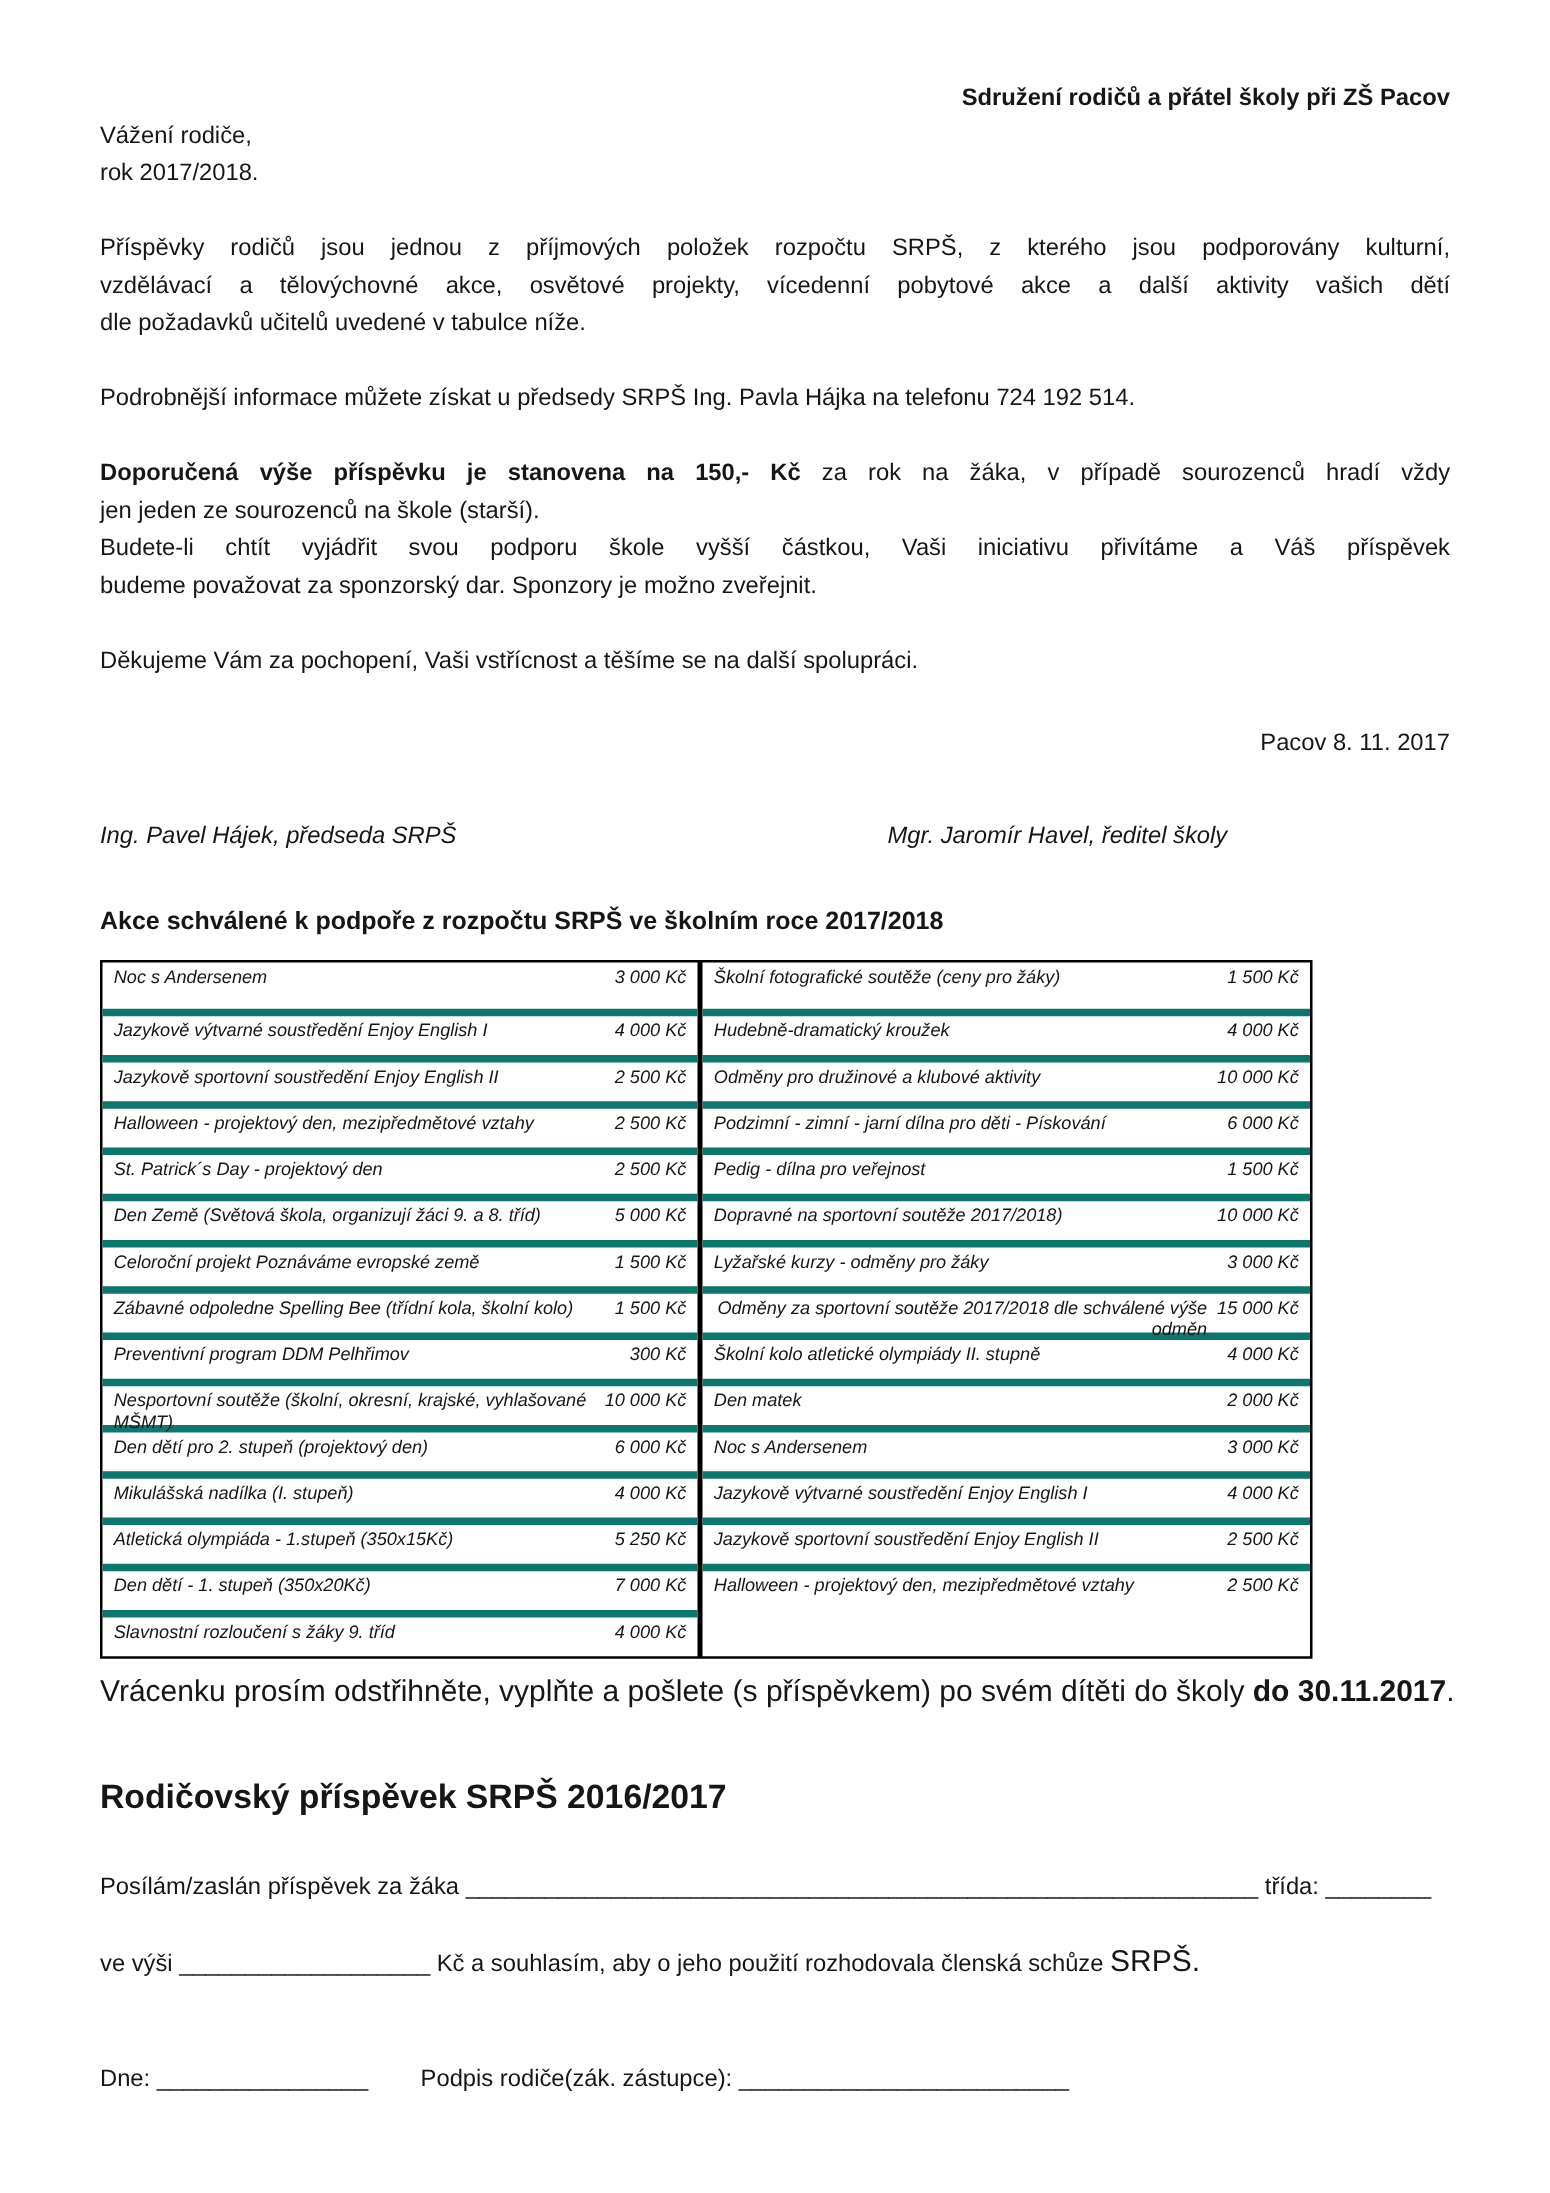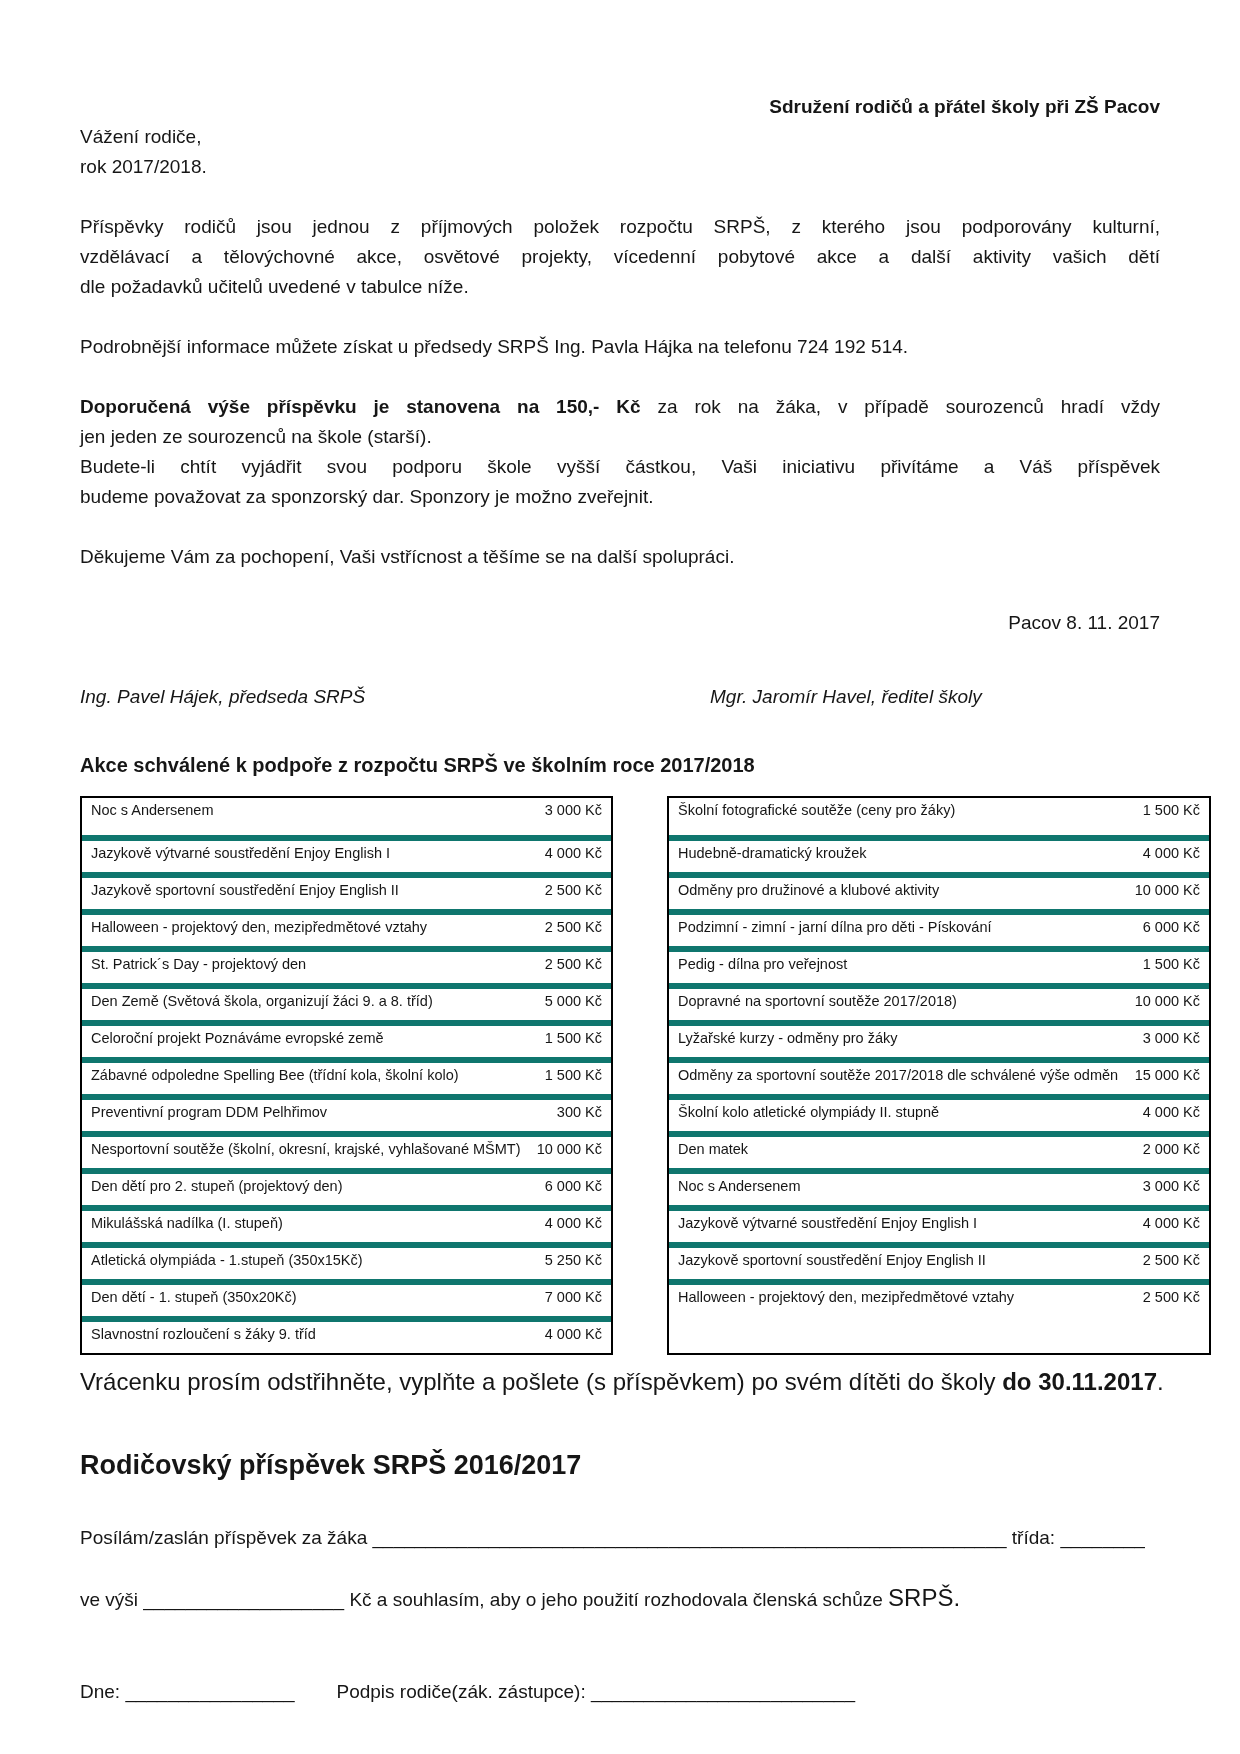--- a/index.html
+++ b/index.html
@@ -3,34 +3,34 @@
 <meta charset="utf-8">
 <style>
   html, body { margin: 0; padding: 0; }
   body {
     width: 1240px; height: 1754px;
     background: #ffffff;
     color: #161616;
     font-family: "Liberation Sans", "DejaVu Sans", sans-serif;
     overflow: hidden;
   }
-  .page { padding: 92px 57px 0 80px; box-sizing: border-box; }
+  .page { padding: 64px 57px 0 80px; box-sizing: border-box; }
   .line { line-height: 30px; min-height: 30px; font-size: 19px; }
   .textblock { margin-right: 23px; }      
   .just { text-align: justify; text-align-last: justify; }
   .right { text-align: right; }
   .b { font-weight: bold; }
   .gap30 { height: 30px; } .gap34 { height: 34px; } .gap36 { height: 36px; } .gap44 { height: 44px; }
 
   .sigrow { position: relative; font-style: italic; }
   .sig-right { position: absolute; left: 630px; top: 0; }
 
   .tbl-heading { font-size: 20px; font-weight: bold; line-height: 30px; margin-top: 4px; }
 
-  .tables { display: flex; justify-content: space-between; margin-top: 16px; width: 1131px; }
+  .tables { display: flex; justify-content: space-between; margin-top: 16px; width: 970px; font-style: italic; }
   .tbl { border: 2px solid #000; box-sizing: border-box; }
   .tbl.left  { width: 533px; }
   .tbl.right { width: 544px; }
   .trow {
     display: flex; justify-content: space-between; align-items: flex-start;
     height: 37px; box-sizing: border-box;
     padding: 4px 9px 0 9px;
     border-top: 6px solid #0f766e;
     font-size: 14.5px; line-height: 17px;
   }

